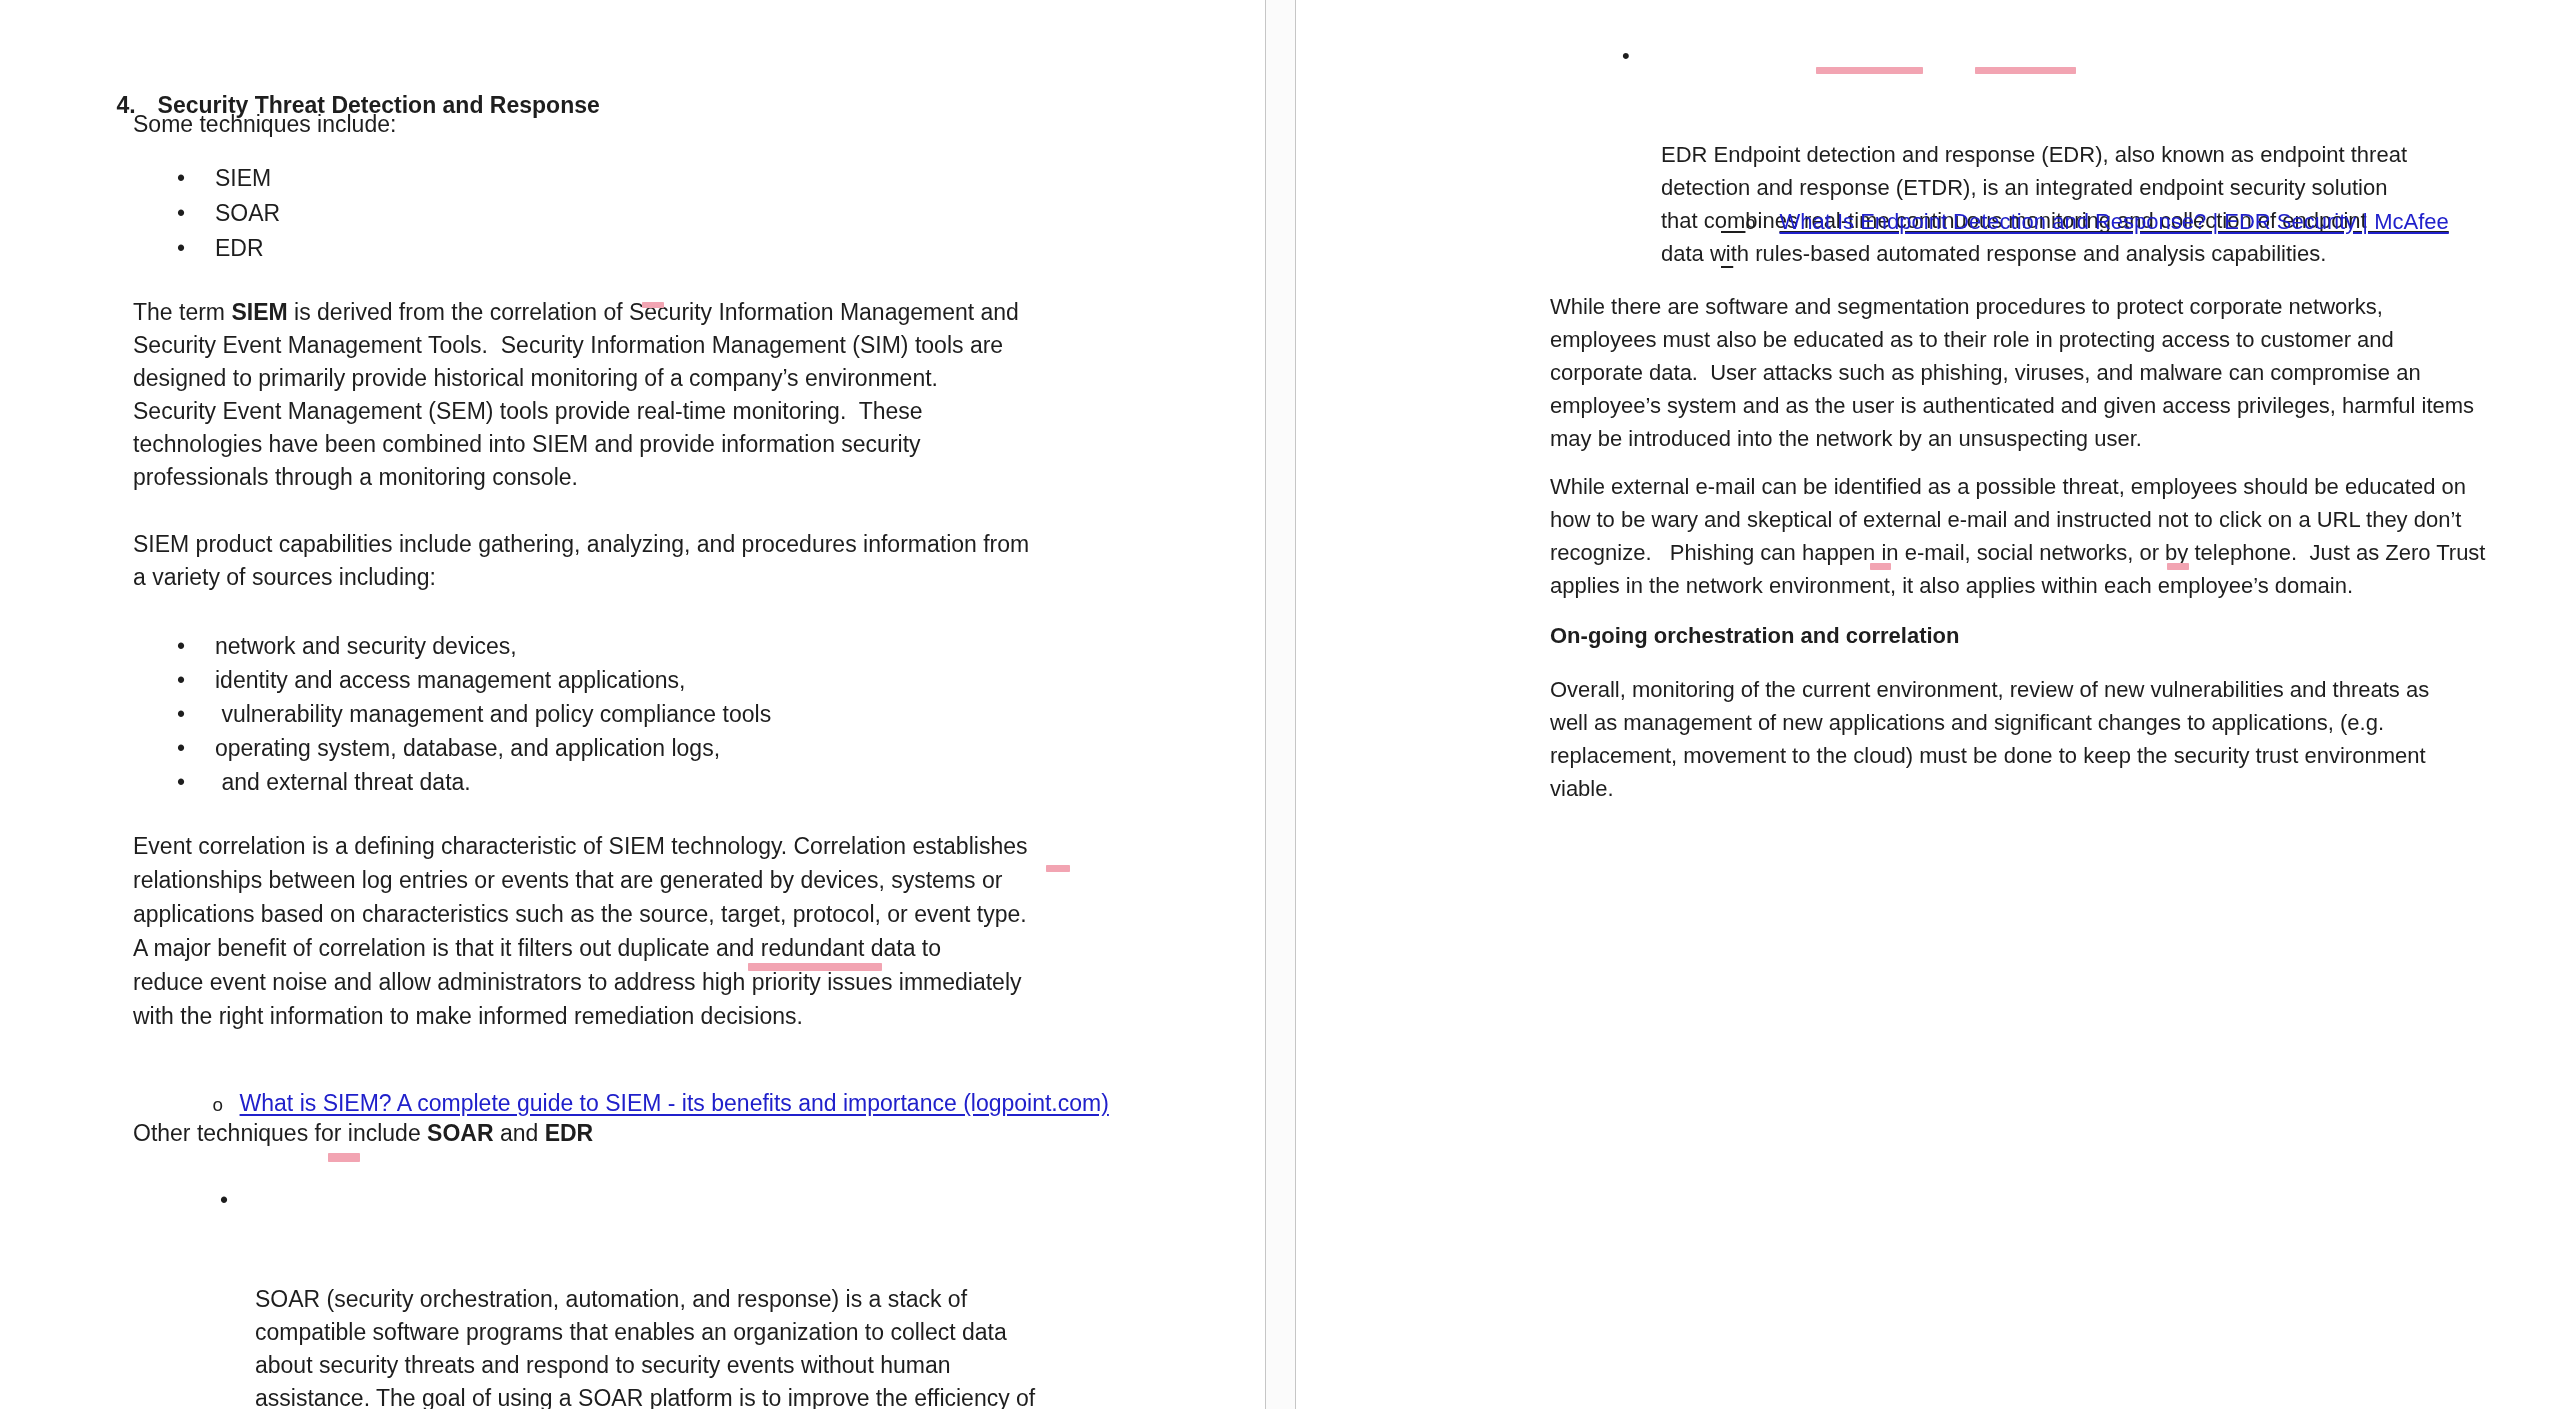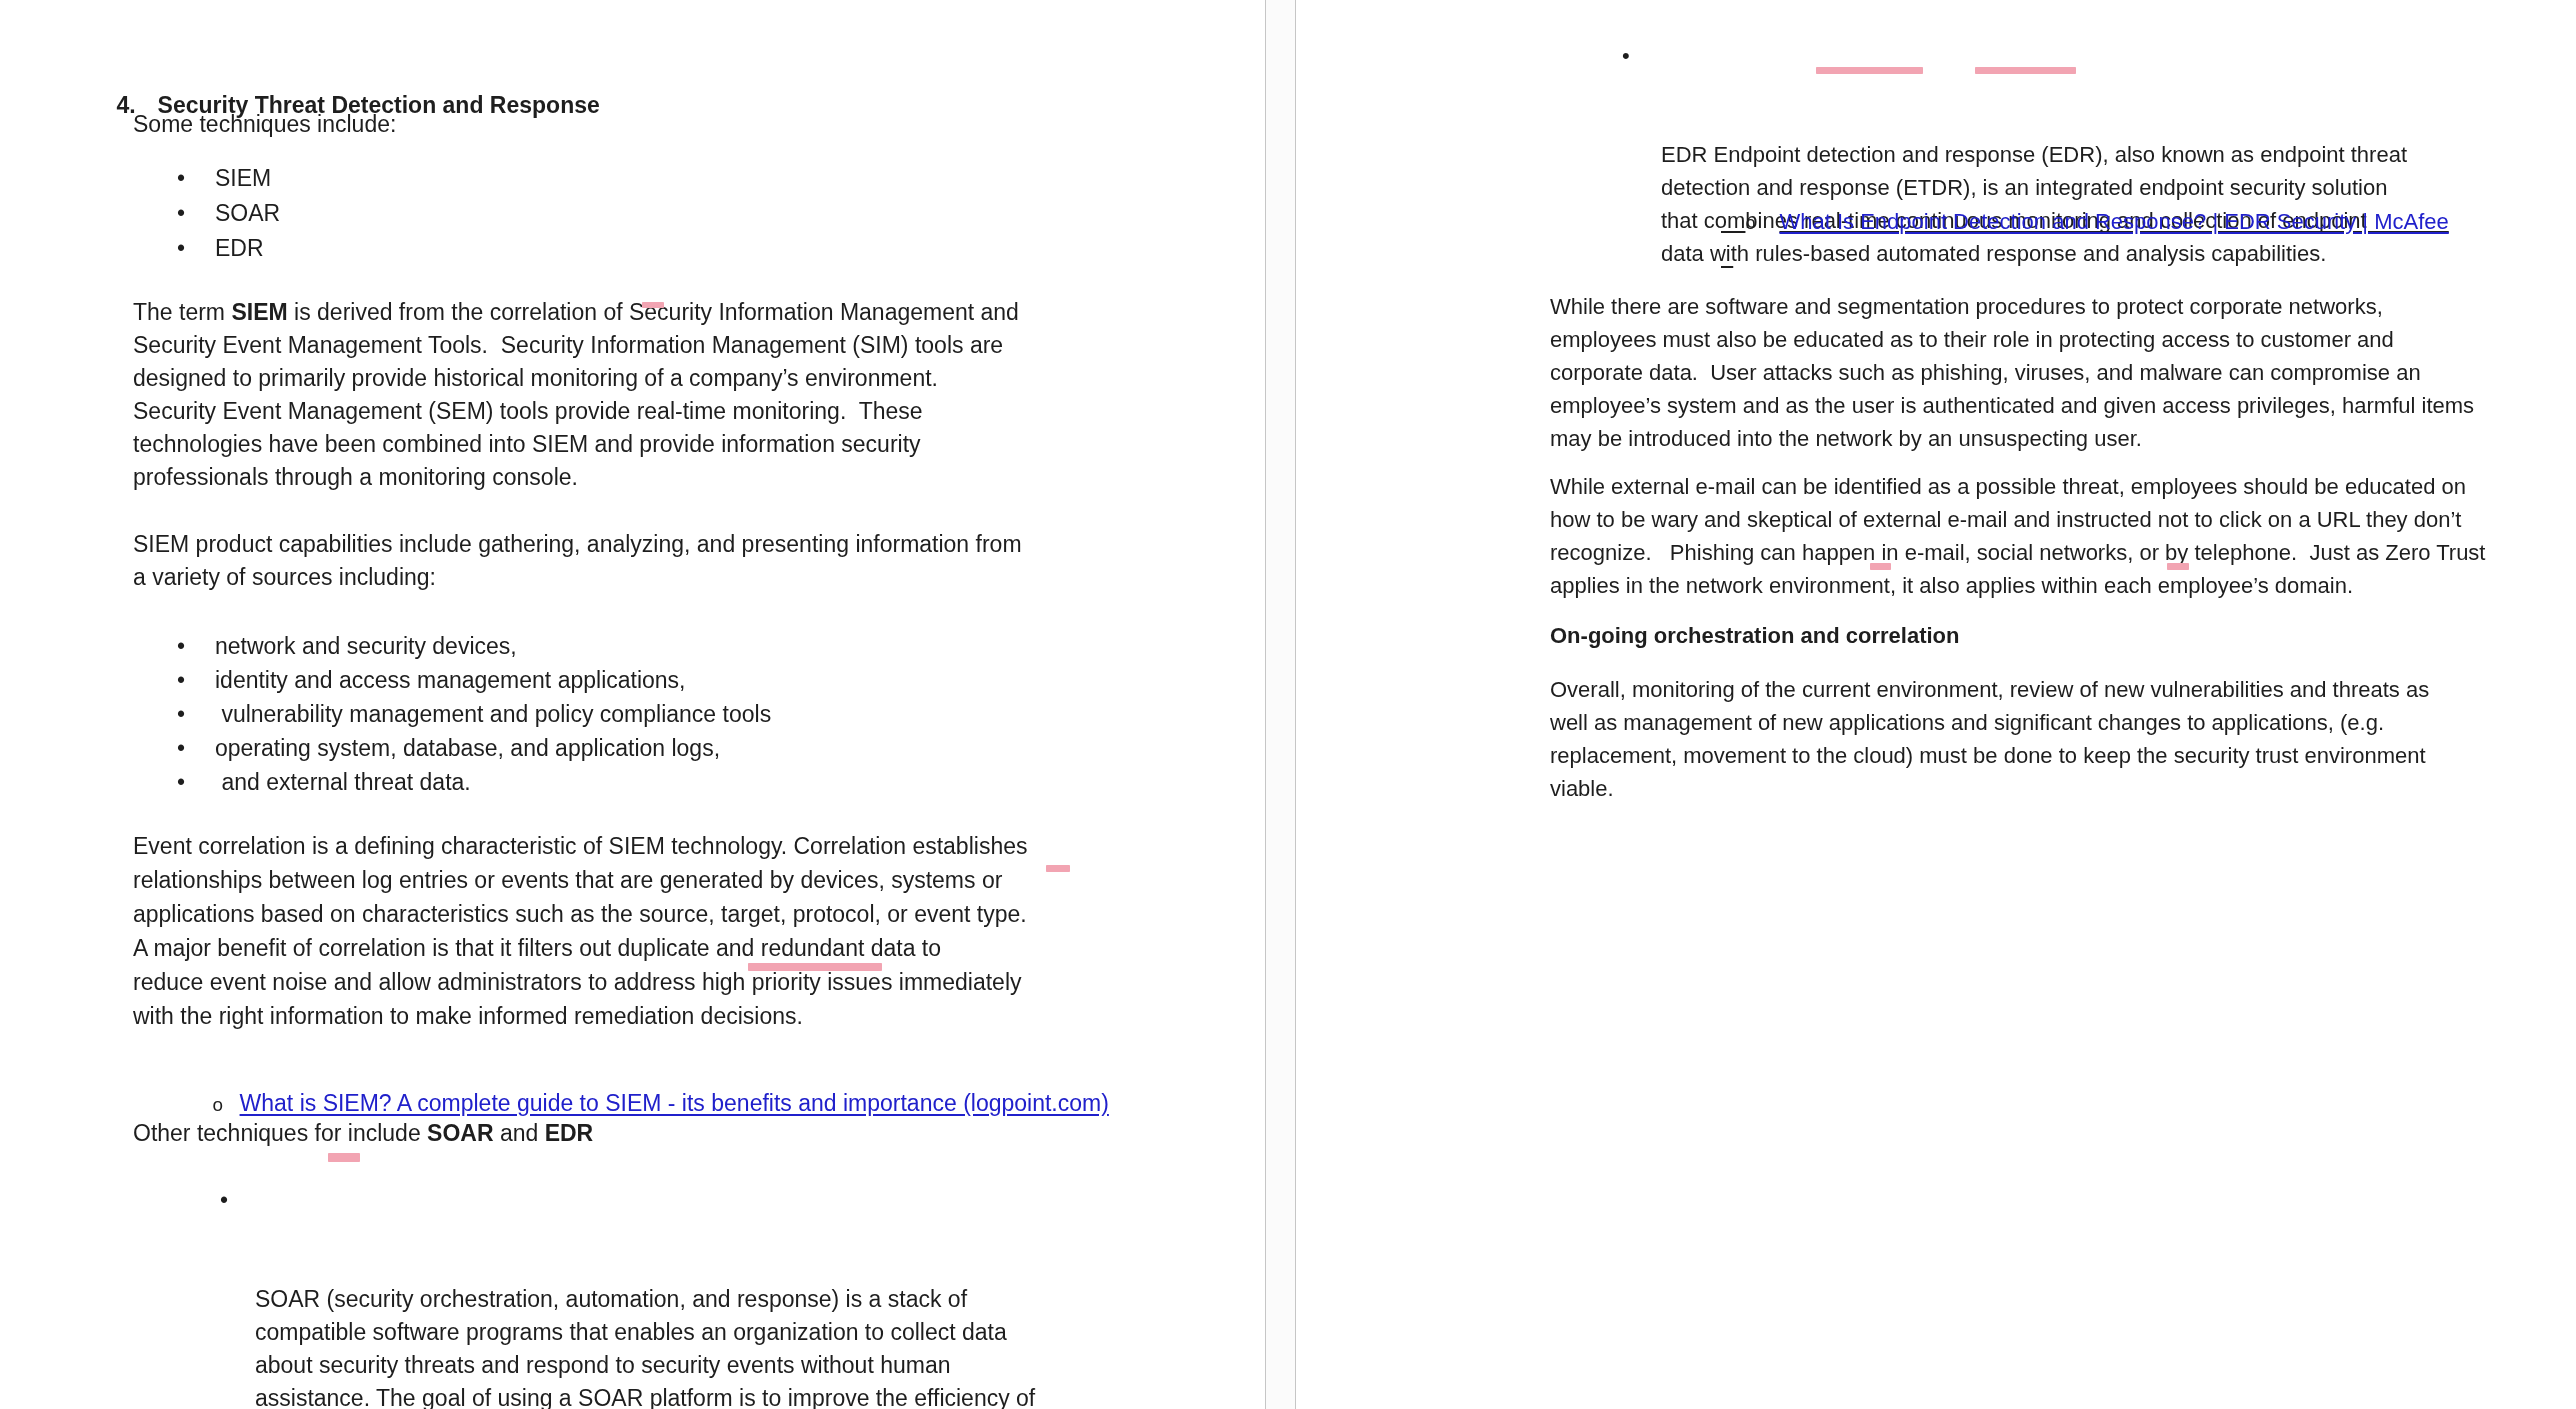--- a/index.html
+++ b/index.html
@@ -37,21 +37,21 @@
   <div class="blk" style="left:91px;top:36px;">
     <span class="num" style="width:41px;">4.</span><span class="b">Security Threat Detection and Response</span>
   </div>
 
   <div class="blk" style="left:133px;top:88px;">Some techniques include:</div>
 
   <div class="blk lh41" style="left:177px;top:141px;"><div class="ln"><span class="glyph">•</span><span>SIEM</span></div><div class="ln"><span class="glyph">•</span><span>SOAR</span></div><div class="ln"><span class="glyph">•</span><span>EDR</span></div></div>
 
   <div class="blk" style="left:133px;top:276px;"><div class="ln"><span>The term </span><span class="b">SIEM</span><span> is derived from the correlation of Security Information Management and</span></div><div class="ln"><span>Security Event Management Tools.  Security Information Management (SIM) tools are</span></div><div class="ln"><span>designed to primarily provide historical monitoring of a company’s environment.</span></div><div class="ln"><span>Security Event Management (SEM) tools provide real-time monitoring.  These</span></div><div class="ln"><span>technologies have been combined into SIEM and provide information security</span></div><div class="ln"><span>professionals through a monitoring console.</span></div></div>
 
-  <div class="blk" style="left:133px;top:508px;"><div class="ln"><span>SIEM product capabilities include gathering, analyzing, and presenting information from</span></div><div class="ln"><span>a variety of sources including:</span></div></div>
+  <div class="blk" style="left:133px;top:508px;"><div class="ln"><span>SIEM product capabilities include gathering, analyzing, and procedures information from</span></div><div class="ln"><span>a variety of sources including:</span></div></div>
 
   <div class="blk lh397" style="left:177px;top:609px;"><div class="ln"><span class="glyph">•</span><span>network and security devices,</span></div><div class="ln"><span class="glyph">•</span><span>identity and access management applications,</span></div><div class="ln"><span class="glyph">•</span><span> vulnerability management and policy compliance tools</span></div><div class="ln"><span class="glyph">•</span><span>operating system, database, and application logs,</span></div><div class="ln"><span class="glyph">•</span><span> and external threat data.</span></div></div>
 
   <div class="blk lh40" style="left:133px;top:809px;"><div class="ln"><span>Event correlation is a defining characteristic of SIEM technology. Correlation establishes</span></div><div class="ln"><span>relationships between log entries or events that are generated by devices, systems or</span></div><div class="ln"><span>applications based on characteristics such as the source, target, protocol, or event type.</span></div><div class="ln"><span>A major benefit of correlation is that it filters out duplicate and redundant data to</span></div><div class="ln"><span>reduce event noise and allow administrators to address high priority issues immediately</span></div><div class="ln"><span>with the right information to make informed remediation decisions.</span></div></div>
 
   <div class="blk" style="left:187px;top:1034px;">
     <span class="obull" style="width:27px;">o</span><a class="lnk">What is SIEM? A complete guide to SIEM - its benefits and importance (logpoint.com)</a>
   </div>
 
   <div class="blk" style="left:133px;top:1097px;"><span>Other techniques for include </span><span class="b">SOAR</span><span> and </span><span class="b">EDR</span></div>

